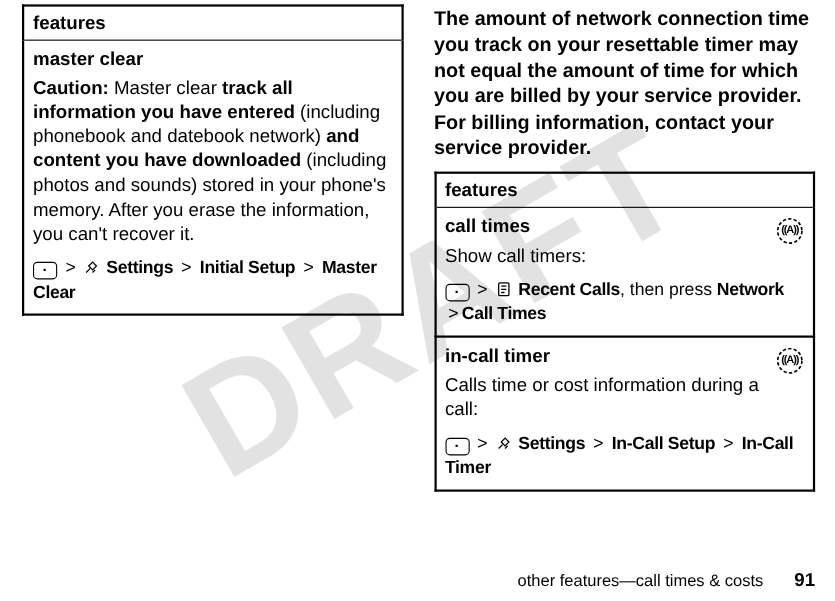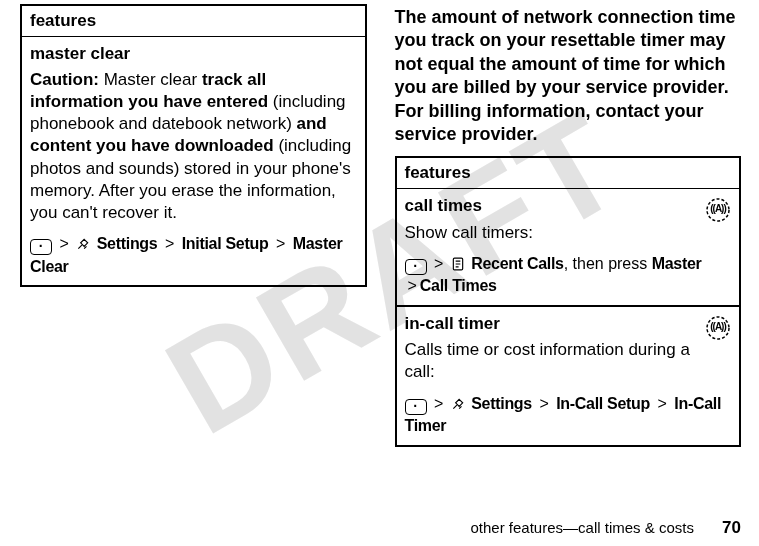--- a/index.html
+++ b/index.html
@@ -180,21 +180,21 @@
                 </svg></span>
         <div class="feature-title">call times</div>
         <div>Show call timers:</div>
         <div class="crumb">
           <span class="key dot"></span>
           <span class="sep">&gt;</span>
           <span class="tools-icon"><svg width="14" height="14" viewBox="0 0 24 24">
                     <rect x="4" y="2" width="16" height="20" rx="2" fill="none" stroke="#000" stroke-width="2"></rect>
                     <path stroke="#000" stroke-width="2" d="M8 7h8M8 12h8M8 17h5"></path>
                   </svg></span>
-          <span class="b">Recent Calls</span><span>, then press </span><span class="b">Master</span><br>
+          <span class="b">Recent Calls</span><span>, then press </span><span class="b">Network</span><br>
           <span class="sep">&gt;</span><span class="b">Call Times</span>
         </div>
       </td>
           </tr>
       <tr>
             <td>
         <span class="net-icon"><svg width="26" height="26" viewBox="0 0 26 26">
                   <circle cx="13" cy="13" r="11" fill="none" stroke="#000" stroke-width="1.5" stroke-dasharray="3 2"></circle>
                   <text x="13" y="15" text-anchor="middle" font-size="10" font-family="Arial" font-weight="bold" letter-spacing="-1">((A))</text>
                 </svg></span>
@@ -215,14 +215,14 @@
       </td>
           </tr>
     </tbody>
       </table>
 
   </div>
 </div>
 
 <div class="footer">
   <span>other features—call times &amp; costs</span>
-  <span class="pn">70</span>
+  <span class="pn">91</span>
 </div>
 
 </body></html>

